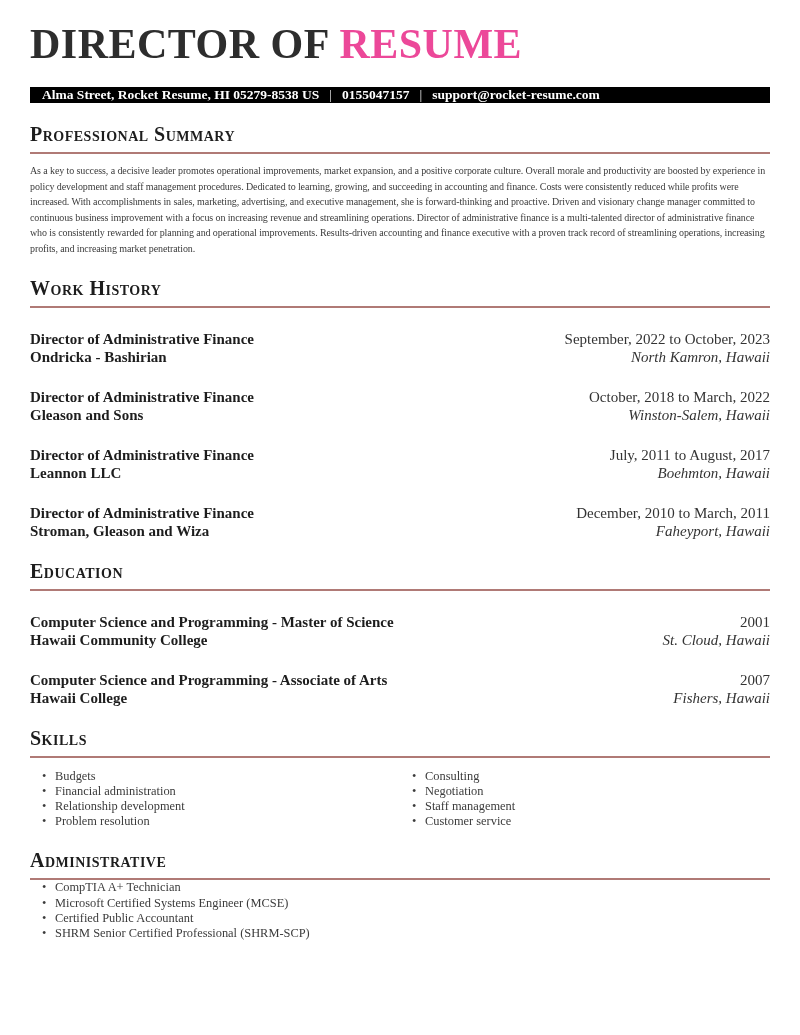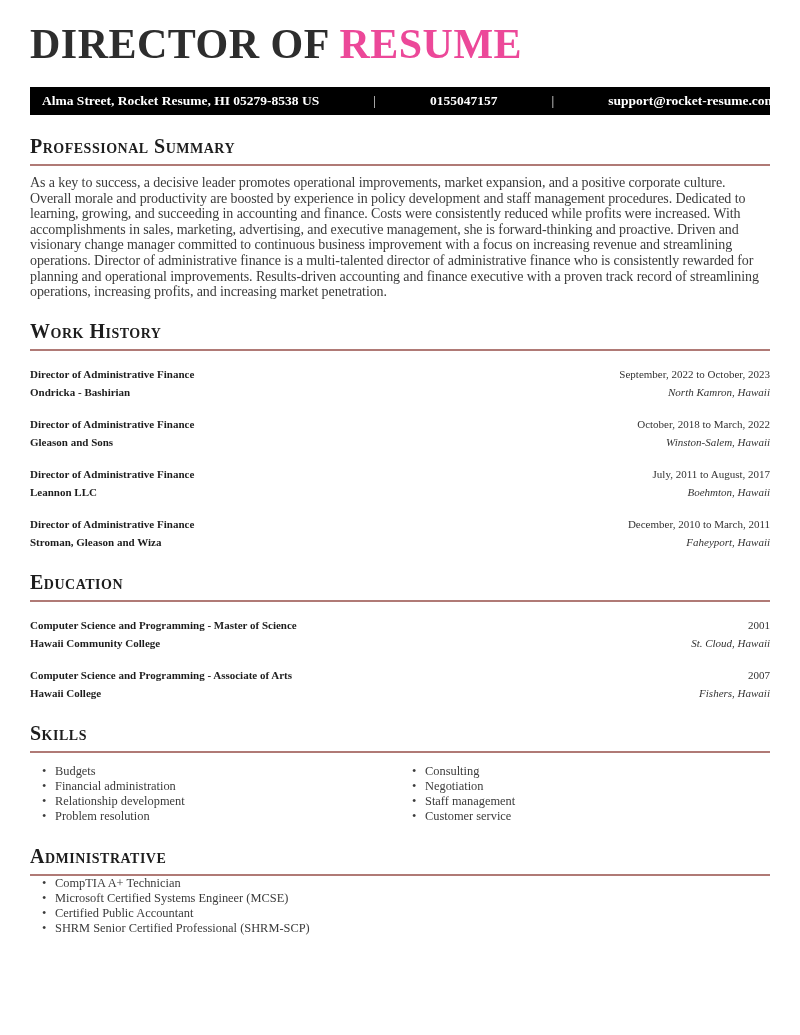--- a/index.html
+++ b/index.html
@@ -22,28 +22,27 @@
     letter-spacing: 0.5px;
     color: #2d2d2d;
     white-space: nowrap;
   }
   .title .accent { color: #ec4899; }
 
   .contact-bar {
     margin-top: 19px;
     background: #000000;
     color: #ffffff;
-    height: 28px;
+    height: 16px;
     display: flex;
     align-items: center;
     padding: 0 12px;
     font-size: 13.5px;
     font-weight: 700;
     white-space: nowrap;
-    gap: 44px;
   }
   .contact-bar .sep { margin: 0 10px; font-weight: 400; color: #e8e8e8; }
 
   
   section { margin-top: 18px; }
   .sec-heading {
     margin: 0;
     font-size: 20px;
     line-height: 26px;
     font-weight: 700;
@@ -52,29 +51,29 @@
     color: #1d1d1d;
   }
   .rule {
     border: none;
     border-top: 2px solid #b07a76;
     margin: 5px 0 0 0;
   }
 
   .summary-text {
     margin: 9px 0 0 0;
-    font-size: 14px;
+    font-size: 10px;
     line-height: 15.6px;
     letter-spacing: -0.1px;
     color: #3b3b3b;
     text-align: left;
   }
 
   
-  .entry { margin-top: 14px; font-size: 11px; }
+  .entry { margin-top: 22px; font-size: 15px; }
   .entry .row { display: flex; justify-content: space-between; line-height: 18px; }
   .entry .l { font-weight: 700; color: #1d1d1d; }
   .entry .r { color: #333333; text-align: right; }
   .entry .r.ital { font-style: italic; }
 
   
   ul.blist { margin: 0; padding: 0; list-style: none; }
   ul.blist li {
     position: relative;
     padding-left: 25px;

